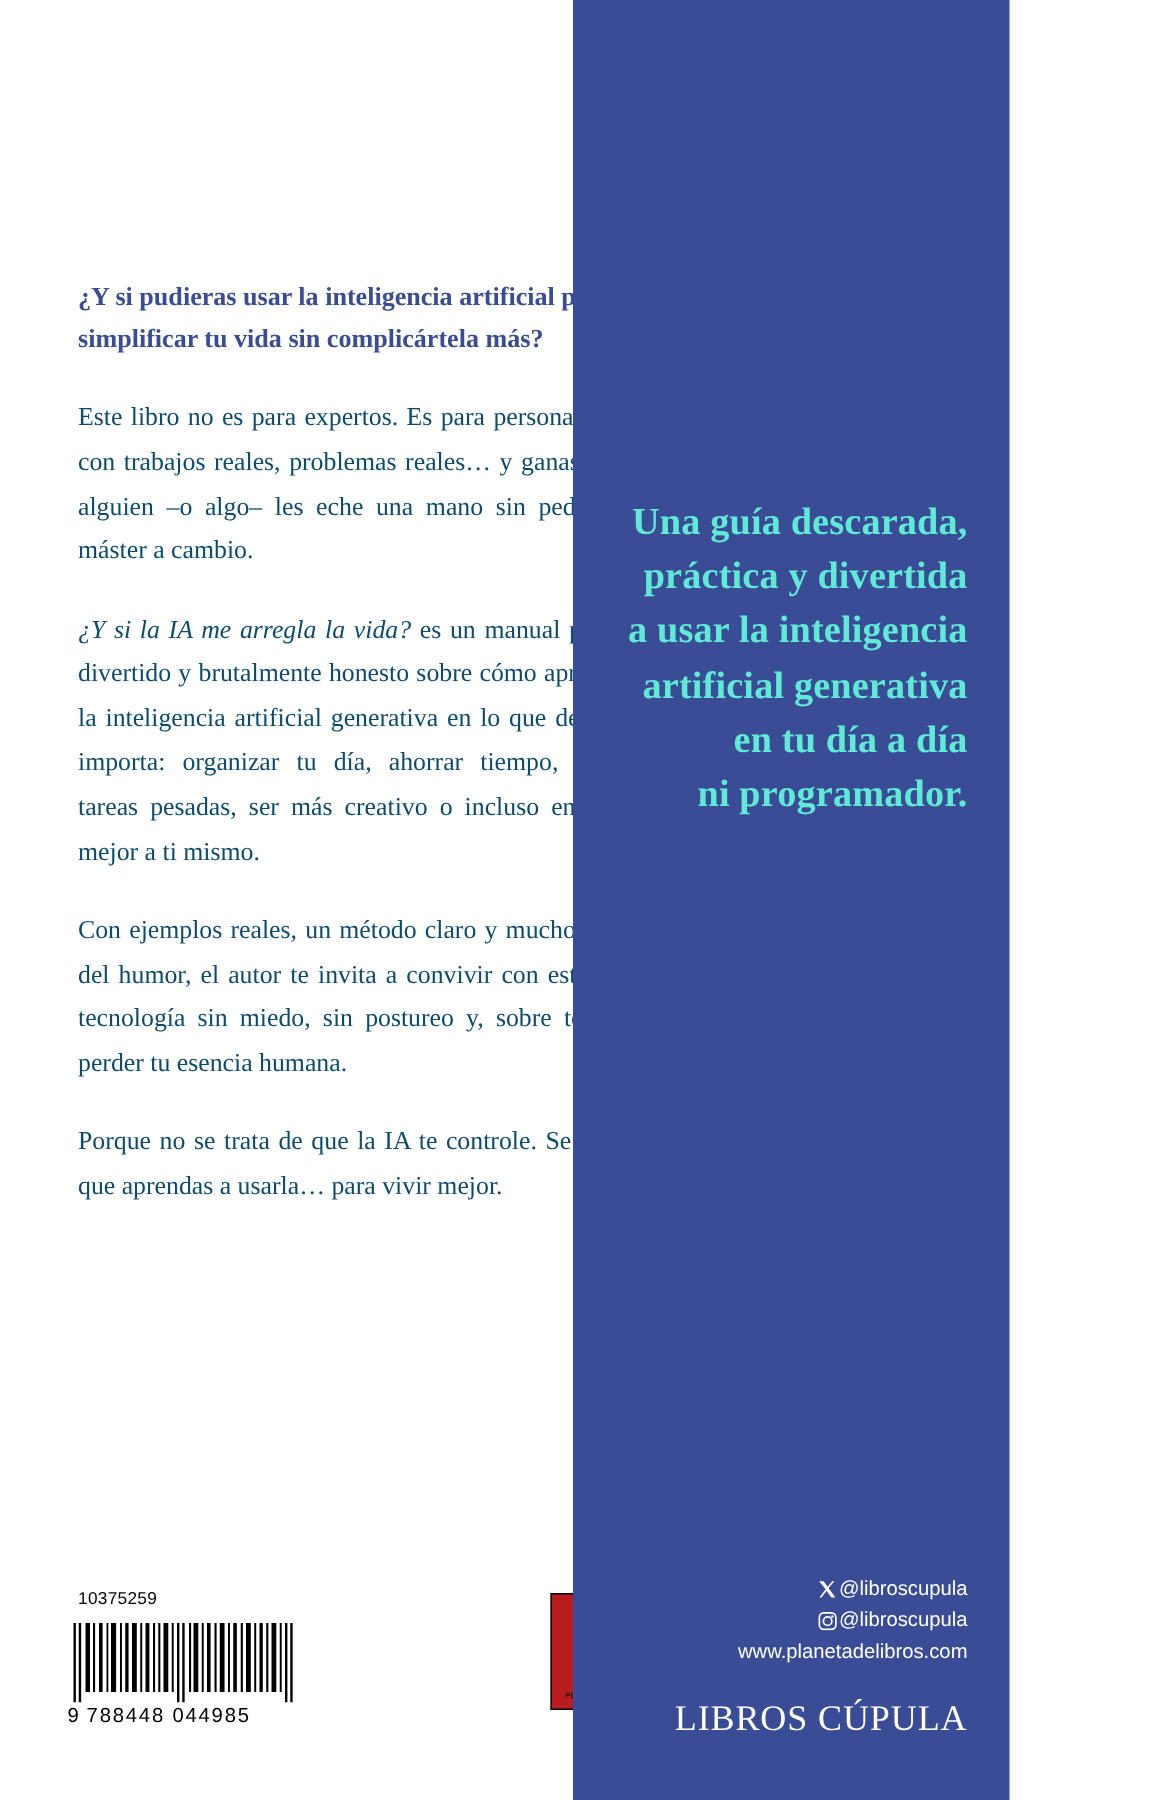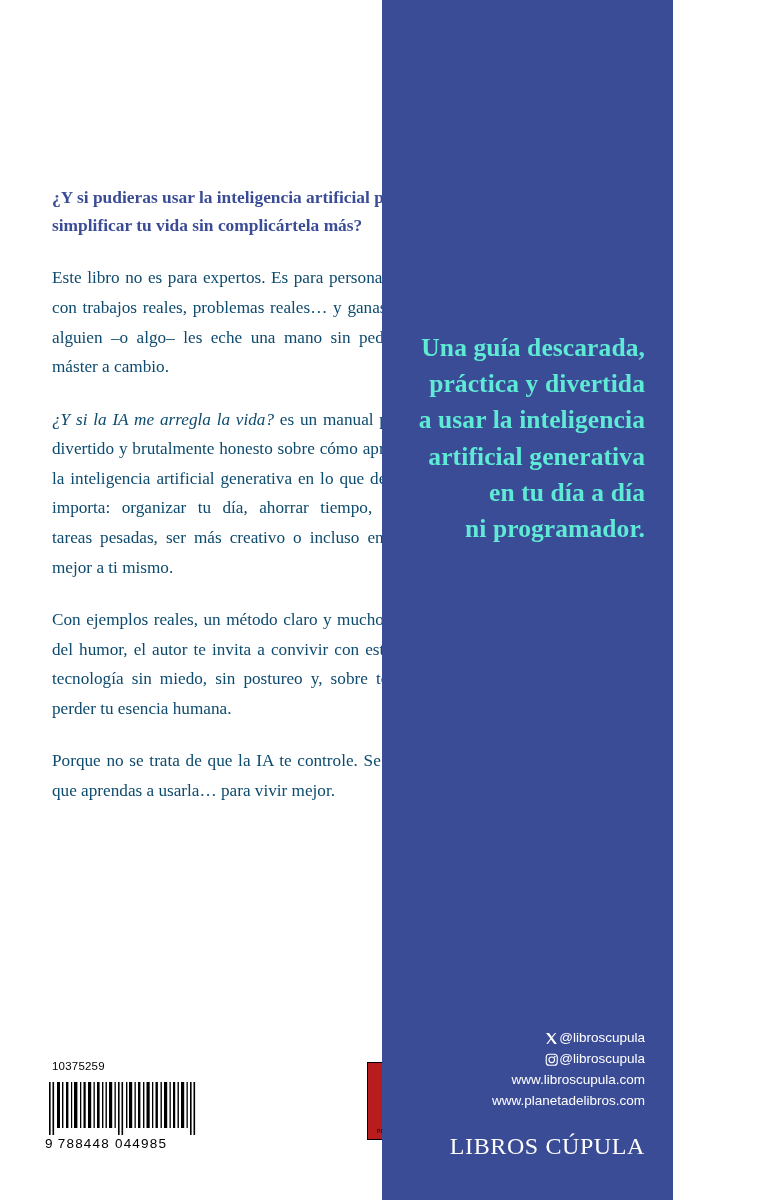--- a/index.html
+++ b/index.html
@@ -292,20 +292,19 @@
         <div class="social-row">
           <span class="glyph">
             <svg viewBox="0 0 24 24" width="13.5" height="13.5" aria-hidden="true">
               <rect x="2.2" y="2.2" width="19.6" height="19.6" rx="5.4" ry="5.4" fill="none" stroke="#ffffff" stroke-width="2"></rect>
               <circle cx="12" cy="12" r="5" fill="none" stroke="#ffffff" stroke-width="2"></circle>
               <circle cx="17.6" cy="6.4" r="1.5" fill="#ffffff"></circle>
             </svg>
           </span>
           <span>@libroscupula</span>
         </div>
-        <div class="url-line">www.libroscupula.com</div>
         <div class="url-line">www.planetadelibros.com</div>
         <div class="imprint">LIBROS CÚPULA</div>
       </div>
     </div>
   </div>
 
 </div>
 
 </body></html>

